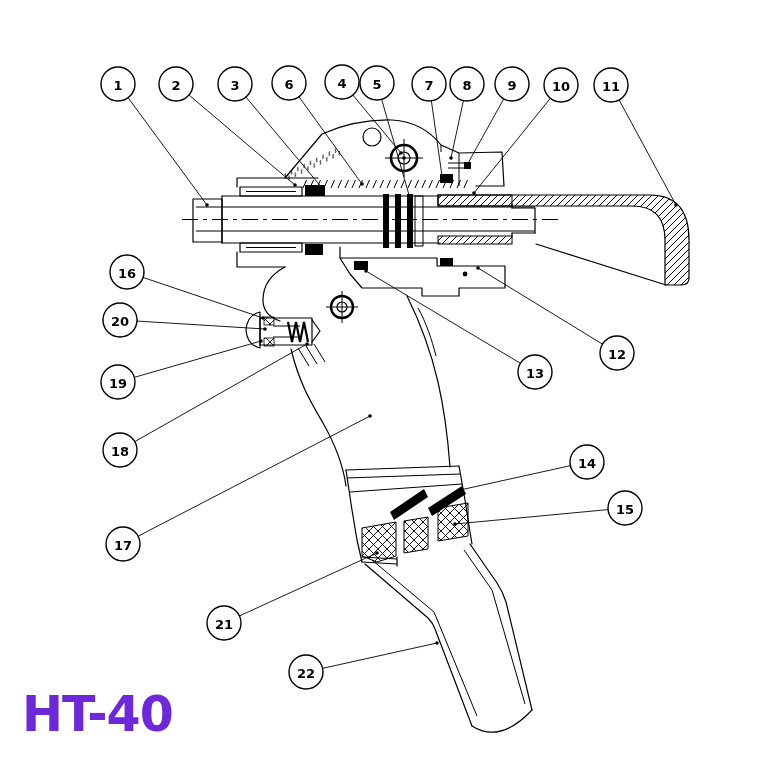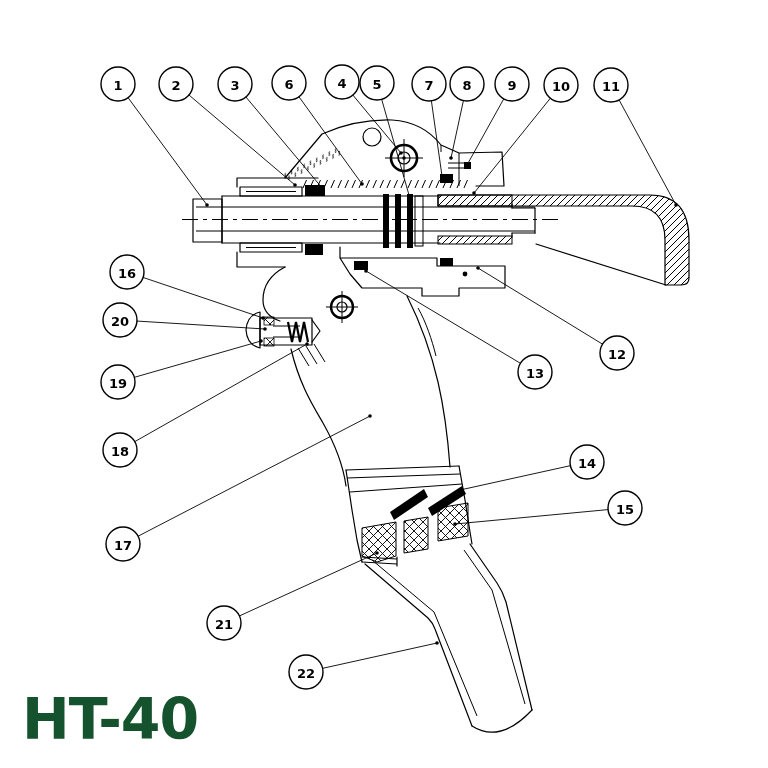--- a/index.html
+++ b/index.html
@@ -10,21 +10,21 @@
   .thin{fill:none;stroke:#000;stroke-width:1;}
   .solid{fill:#000;stroke:none;}
   .centerline{fill:none;stroke:#000;stroke-width:1;stroke-dasharray:16 5 4 5;}
   .leader{stroke:#000;stroke-width:0.9;fill:none;}
   .leader-dot{fill:#000;stroke:none;}
   .balloon{fill:#fff;stroke:#000;stroke-width:1.4;}
   .balloon-label{font:bold 13px "DejaVu Sans","Liberation Sans",sans-serif;
                  text-anchor:middle;dominant-baseline:central;fill:#000;}
   .model-label{position:absolute;left:22px;top:686px;
                font-family:"DejaVu Sans","Liberation Sans",sans-serif;
-               font-size:57px;font-weight:900;letter-spacing:-1px;color:#14532d;}
+               font-size:49px;font-weight:900;letter-spacing:-1px;color:#6d28d9;}
 </style>
 </head>
 <body>
 
 <div class="page">
 
 <svg width="768" height="768" viewBox="0 0 768 768">
   <defs>
     <pattern id="hatch" width="7" height="7" patternUnits="userSpaceOnUse">
       <path d="M0,7 L7,0" stroke="#000" stroke-width="1"></path>

